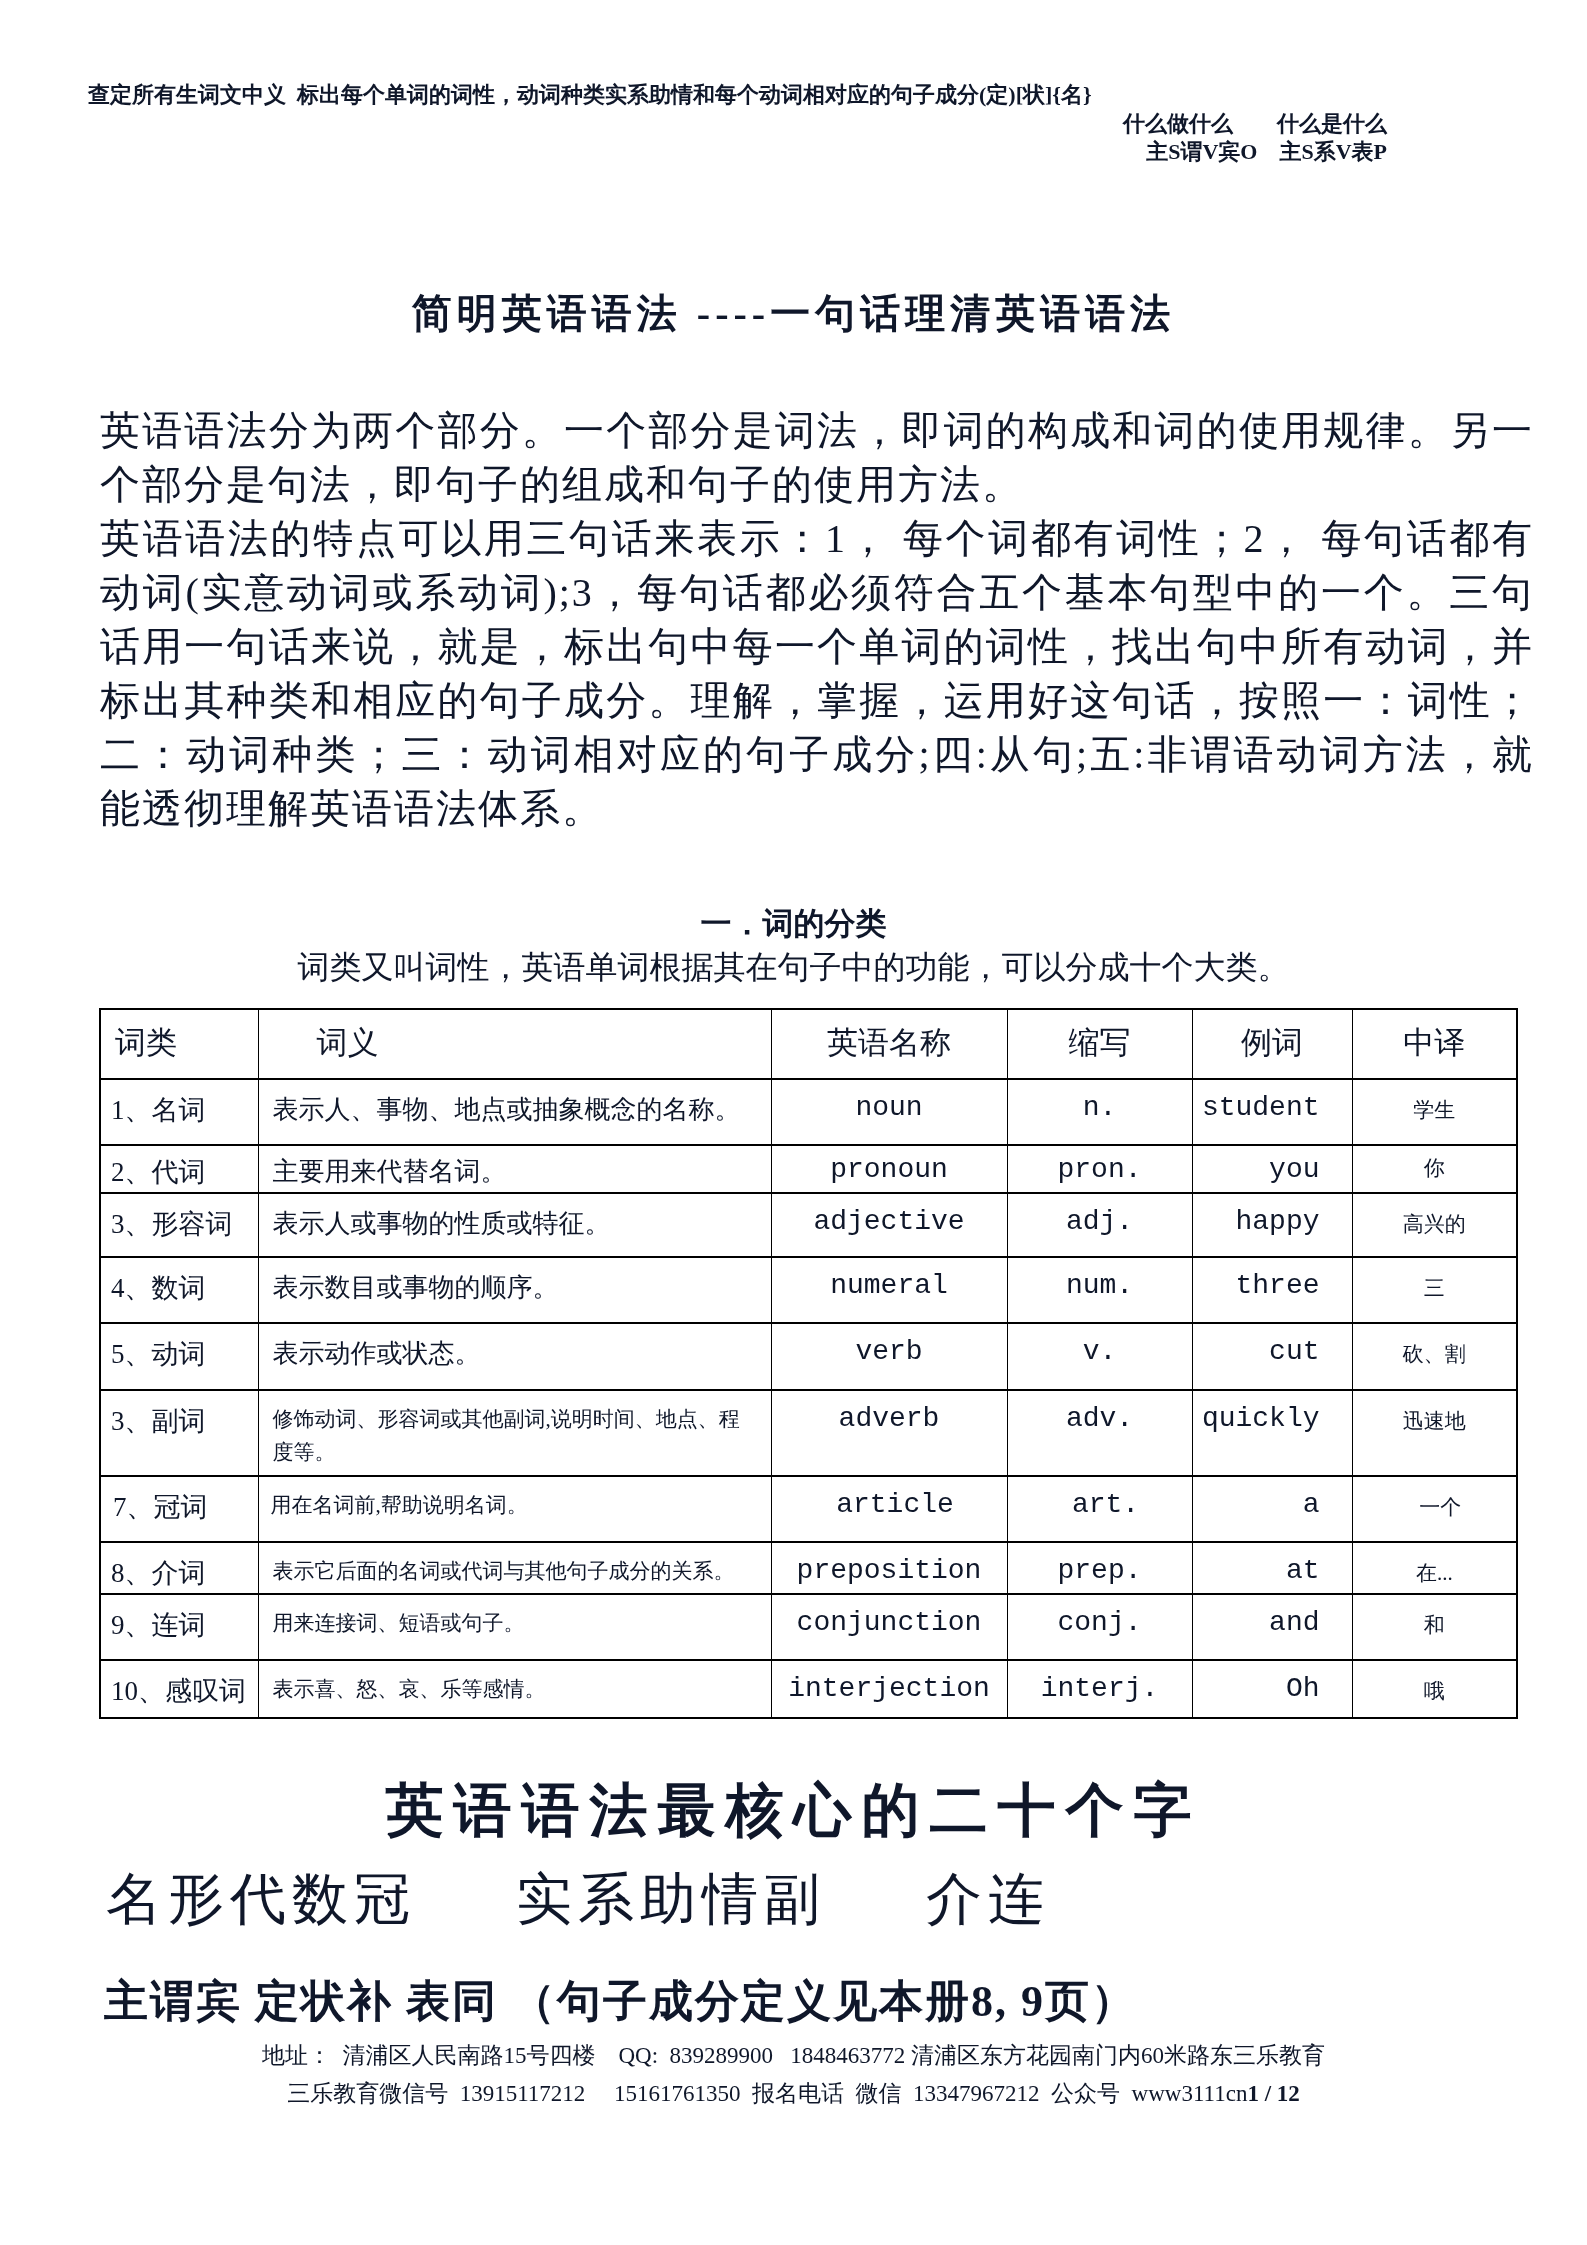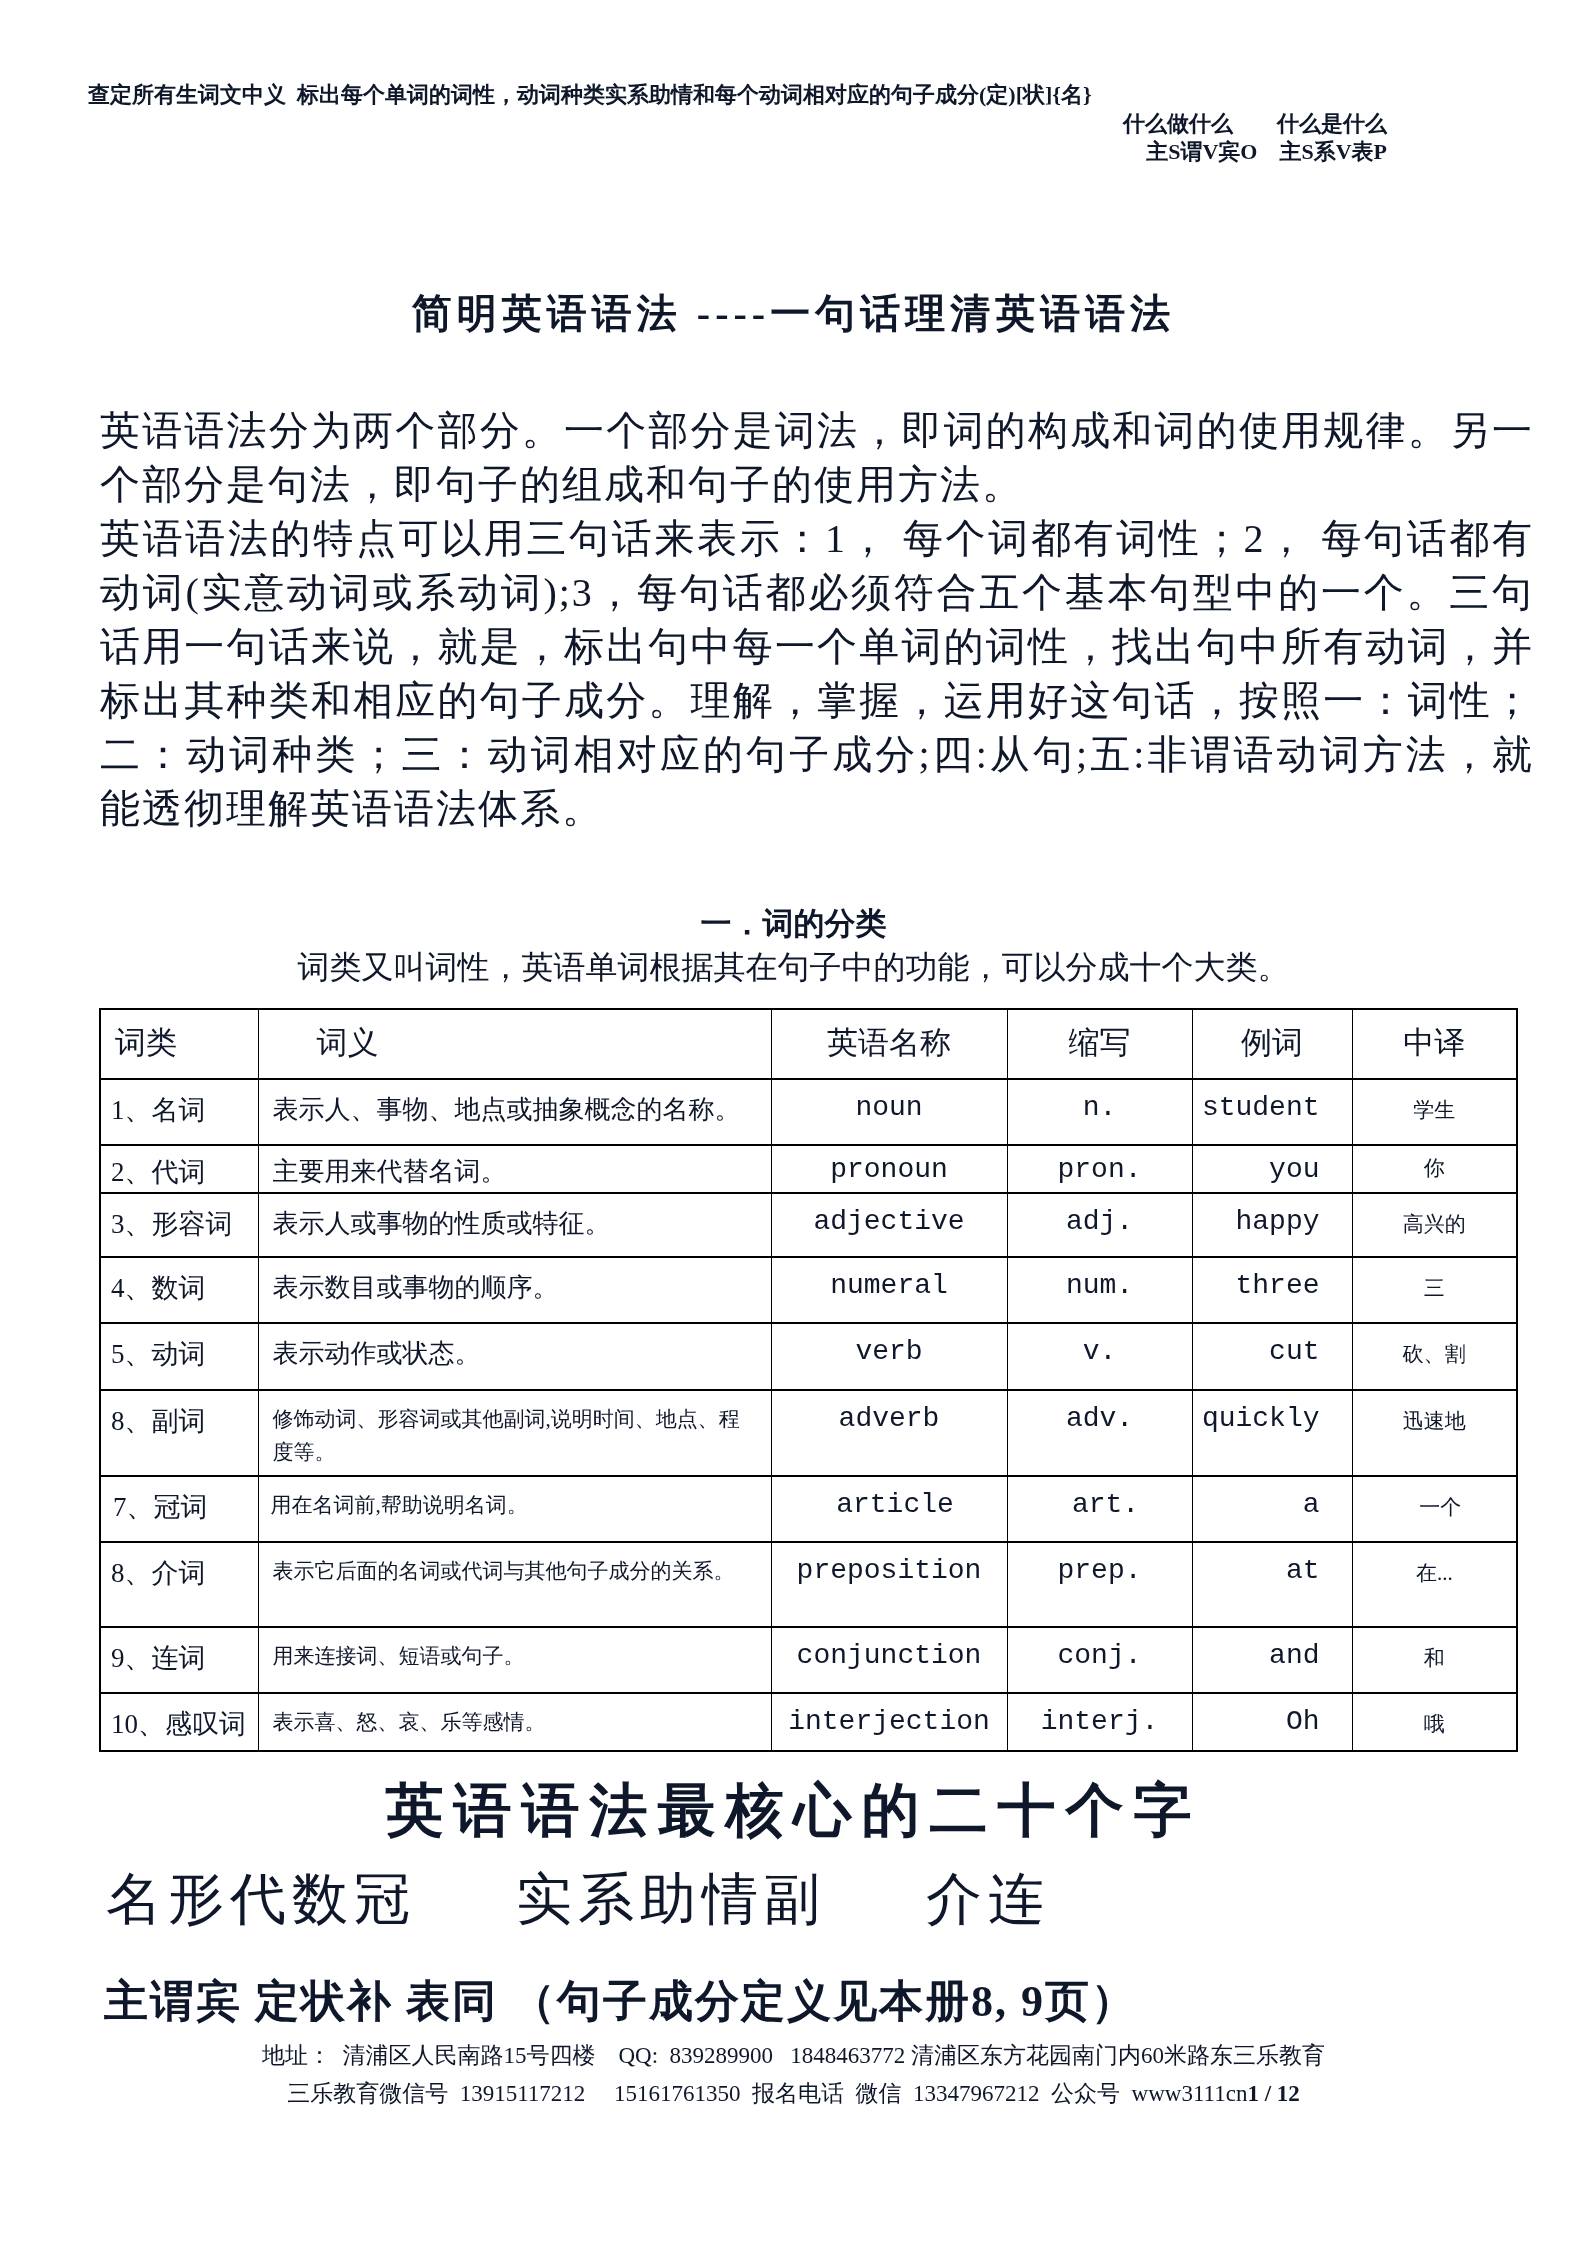--- a/index.html
+++ b/index.html
@@ -80,21 +80,21 @@
   }
   .word-table td:nth-child(6) { font-size:21px; text-align:center; padding-top:16px; }
   
   .word-table tbody tr:nth-child(1)  td { height:66px; }
   .word-table tbody tr:nth-child(2)  td { height:48px; padding-top:8px; }
   .word-table tbody tr:nth-child(3)  td { height:64px; }
   .word-table tbody tr:nth-child(4)  td { height:66px; }
   .word-table tbody tr:nth-child(5)  td { height:67px; }
   .word-table tbody tr:nth-child(6)  td { height:86px; }
   .word-table tbody tr:nth-child(7)  td { height:66px;padding-left:12px; }
-  .word-table tbody tr:nth-child(8)  td { height:85px; }
+  .word-table tbody tr:nth-child(8)  td { height:52px; }
   .word-table tbody tr:nth-child(9)  td { height:66px; }
   .word-table tbody tr:nth-child(10) td { height:58px; }
   
   .word-table tbody tr:nth-child(n+6) td:nth-child(2) { font-size:21px; line-height:33px; }
 
   
   .core-heading {
     position:absolute; top:1772px; left:0; width:100%;
     text-align:center; font-size:58px; font-weight:bold; letter-spacing:10px;
   }
@@ -194,21 +194,21 @@
         </tr>
         <tr>
           <td>5、动词</td>
           <td>表示动作或状态。</td>
           <td>verb</td>
           <td>v.</td>
           <td>cut</td>
           <td>砍、割</td>
         </tr>
         <tr>
-          <td>8、副词</td>
+          <td>3、副词</td>
           <td>修饰动词、形容词或其他副词,说明时间、地点、程度等。</td>
           <td>adverb</td>
           <td>adv.</td>
           <td>quickly</td>
           <td>迅速地</td>
         </tr>
         <tr>
           <td>7、冠词</td>
           <td>用在名词前,帮助说明名词。</td>
           <td>article</td>

